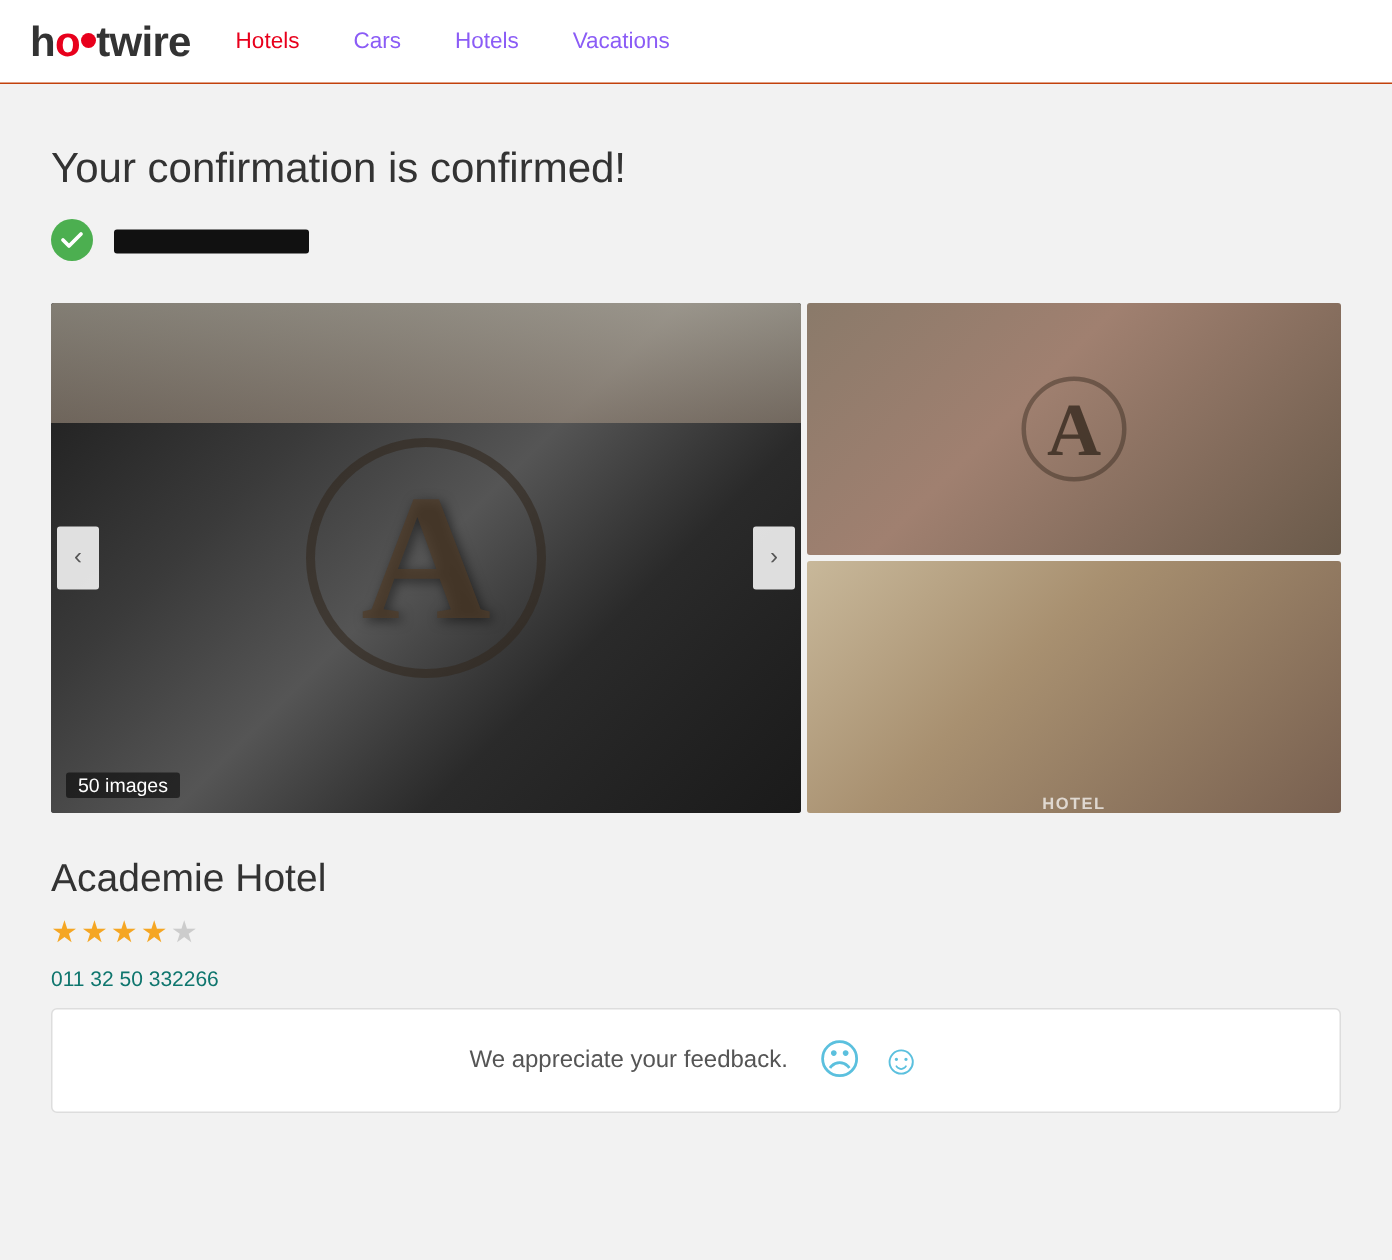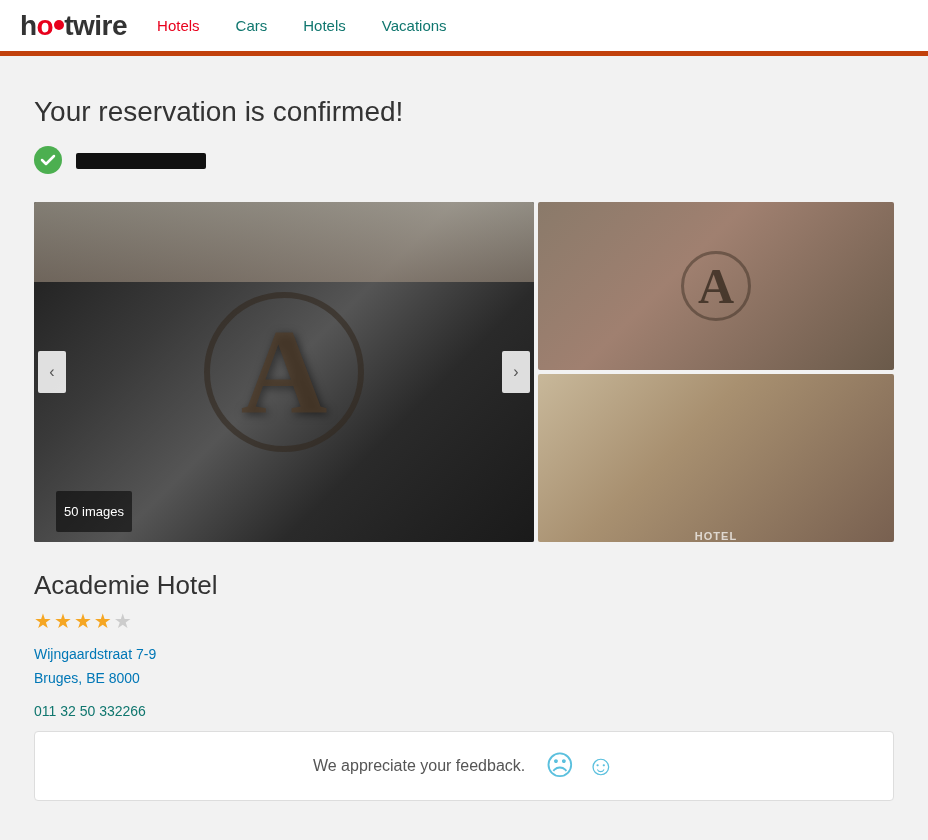--- a/index.html
+++ b/index.html
@@ -5,21 +5,21 @@
     * { box-sizing: border-box; margin: 0; padding: 0; }
     body {
       font-family: Arial, Helvetica, sans-serif;
       background: #f2f2f2;
       color: #333;
     }
 
     
     header {
       background: #fff;
-      border-bottom: 5px solid #c2410c;
+      border-bottom: 1px solid #c2410c;
       padding: 0 20px;
       display: flex;
       align-items: center;
       height: 56px;
     }
     .logo {
       display: flex;
       align-items: center;
       margin-right: 30px;
       text-decoration: none;
@@ -42,21 +42,21 @@
       top: -2px;
     }
     nav {
       display: flex;
       align-items: center;
       gap: 36px;
     }
     nav a {
       text-decoration: none;
       font-size: 15px;
-      color: #0f766e;
+      color: #8b5cf6;
     }
     nav a.active {
       color: #e8001c;
     }
 
     
     .page-content {
       max-width: 900px;
       margin: 0 auto;
       padding: 40px 20px;
@@ -145,25 +145,25 @@
     .gate-circle {
       position: absolute;
       width: 160px;
       height: 160px;
       border: 6px solid rgba(50,40,30,0.6);
       border-radius: 50%;
     }
     .image-count-badge {
       position: absolute;
       bottom: 10px;
-      left: 22px;
+      left: 10px;
       background: rgba(0,0,0,0.55);
       color: #fff;
       font-size: 13px;
-      padding: 13px 8px;
+      padding: 1px 8px;
       border-radius: 2px;
     }
     .gallery-prev, .gallery-next {
       position: absolute;
       top: 50%;
       transform: translateY(-50%);
       background: rgba(255,255,255,0.85);
       border: none;
       border-radius: 2px;
       width: 28px;
@@ -308,21 +308,21 @@
   <nav>
     <a href="#" class="active">Hotels</a>
     <a href="#">Cars</a>
     <a href="#">Hotels</a>
     <a href="#">Vacations</a>
   </nav>
 </header>
 
 <div class="page-content">
 
-  <h1 class="confirmation-title">Your reservation is confirmed!</h1>
+  <h1 class="confirmation-title">Your confirmation is confirmed!</h1>
 
   <div class="confirmation-email-row">
     <div class="checkmark-circle">
       <svg viewBox="0 0 16 16" fill="none">
         <polyline points="2,8 6,12 14,4" stroke="white" stroke-width="2.5" stroke-linecap="round" stroke-linejoin="round"></polyline>
       </svg>
     </div>
     <span class="confirmation-email-text">
       <span class="email-redacted"></span>
     </span>
@@ -361,24 +361,20 @@
   <h2 class="hotel-name">Academie Hotel</h2>
 
   <div class="star-rating">
     <span class="star">★</span>
     <span class="star">★</span>
     <span class="star">★</span>
     <span class="star">★</span>
     <span class="star empty">★</span>
   </div>
 
-  <div class="hotel-address">
-    <a href="#">Wijngaardstraat 7-9</a>
-    <a href="#">Bruges, BE 8000</a>
-  </div>
 
   <div class="hotel-phone">011 32 50 332266</div>
 
   <div class="feedback-bar">
     <span class="feedback-text">We appreciate your feedback.</span>
     <div class="feedback-icons">
       <button class="feedback-icon sad">☹</button>
       <button class="feedback-icon happy">☺</button>
     </div>
   </div>

